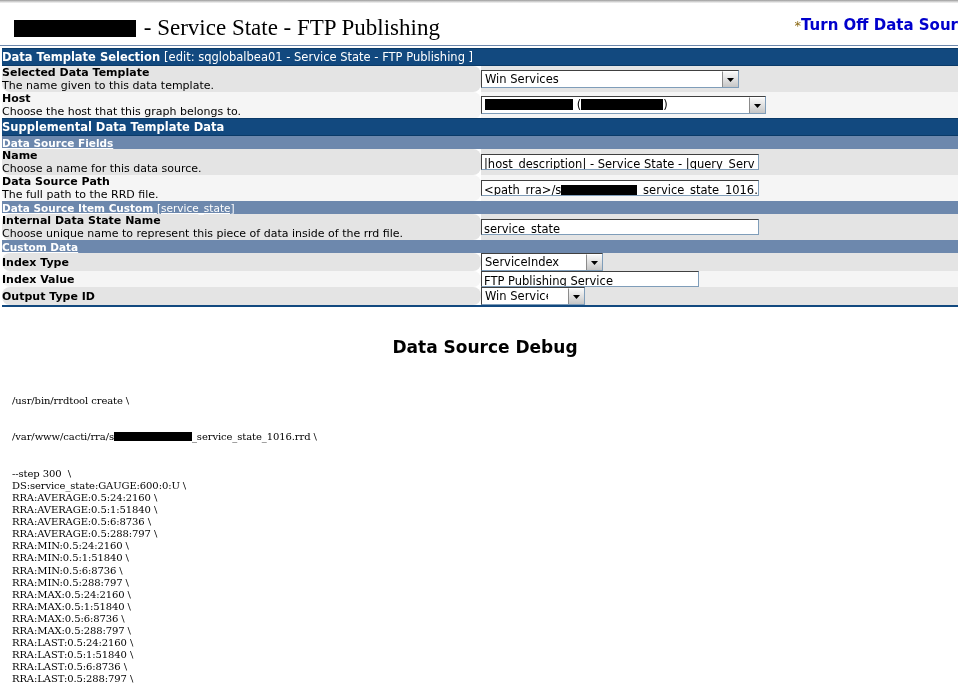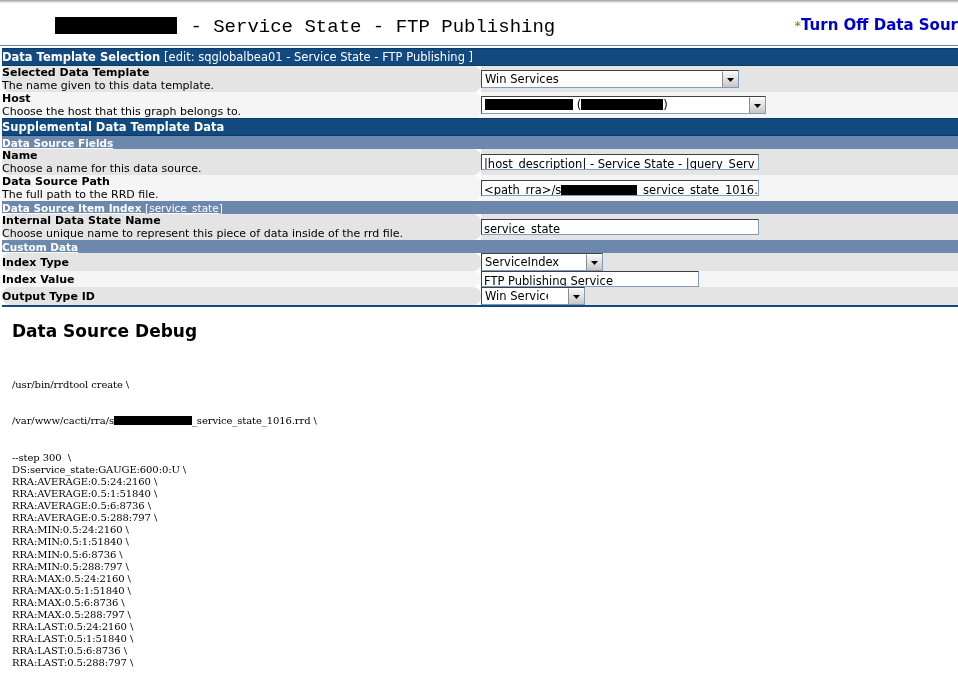--- a/index.html
+++ b/index.html
@@ -26,27 +26,26 @@
   
   .page-header {
     position: relative;
     height: 42px;
     padding: 0 8px;
   }
   .page-title {
     position: absolute;
     left: 14px;
     top: 12px;
-    font-size: 19px;
-    font-family: Liberation Mono, monospace;
+    font-size: 23px;
+    font-family: Liberation Serif, serif;
     font-weight: normal;
     color: #000;
     white-space: nowrap;
     letter-spacing: 0px;
-    margin-left: 41px;
   }
   .redaction {
     display: inline-block;
     background: #000000;
     color: transparent;
     vertical-align: baseline;
     user-select: none;
   }
   .redaction.title-red {
     width: 122px;
@@ -232,22 +231,23 @@
 
   
   .debug-section {
     padding: 12px 0 0 12px;
   }
   .debug-heading {
     font-family: "DejaVu Sans", "Liberation Sans", sans-serif;
     font-size: 17px;
     font-weight: bold;
     color: #000;
-    margin: 0 0 14px 0;
+    margin: 16px 0 14px 0;
     letter-spacing: 0px;
+    text-align: center;
   }
   .debug-pre {
     font-family: "DejaVu Serif", "Liberation Serif", serif;
     font-size: 10px;
     line-height: 12.1px;
     color: #000;
     margin: 0;
     white-space: pre;
     letter-spacing: -0.1px;
   }
@@ -337,21 +337,21 @@
     <td class="label-cell">
       <span class="lbl-title">Data Source Path</span>
       <span class="lbl-desc">The full path to the RRD file.</span>
     </td>
     <td class="field-cell">
       <div class="txt w-path"><span>&lt;path_rra&gt;/s</span><span class="redaction path-red"></span><span>_service_state_1016.</span></div>
     </td>
   </tr>
 
   <tr class="bar-mid">
-    <td colspan="2"><span>Data Source Item Index</span>
+    <td colspan="2"><span>Data Source Item Custom</span>
       <span class="normal">[service_state]</span></td>
   </tr>
 
   <tr class="row-a">
     <td class="label-cell">
       <span class="lbl-title">Internal Data State Name</span>
       <span class="lbl-desc">Choose unique name to represent this piece of data inside of the rrd file.</span>
     </td>
     <td class="field-cell">
       <div class="txt w-intds">service_state</div>

